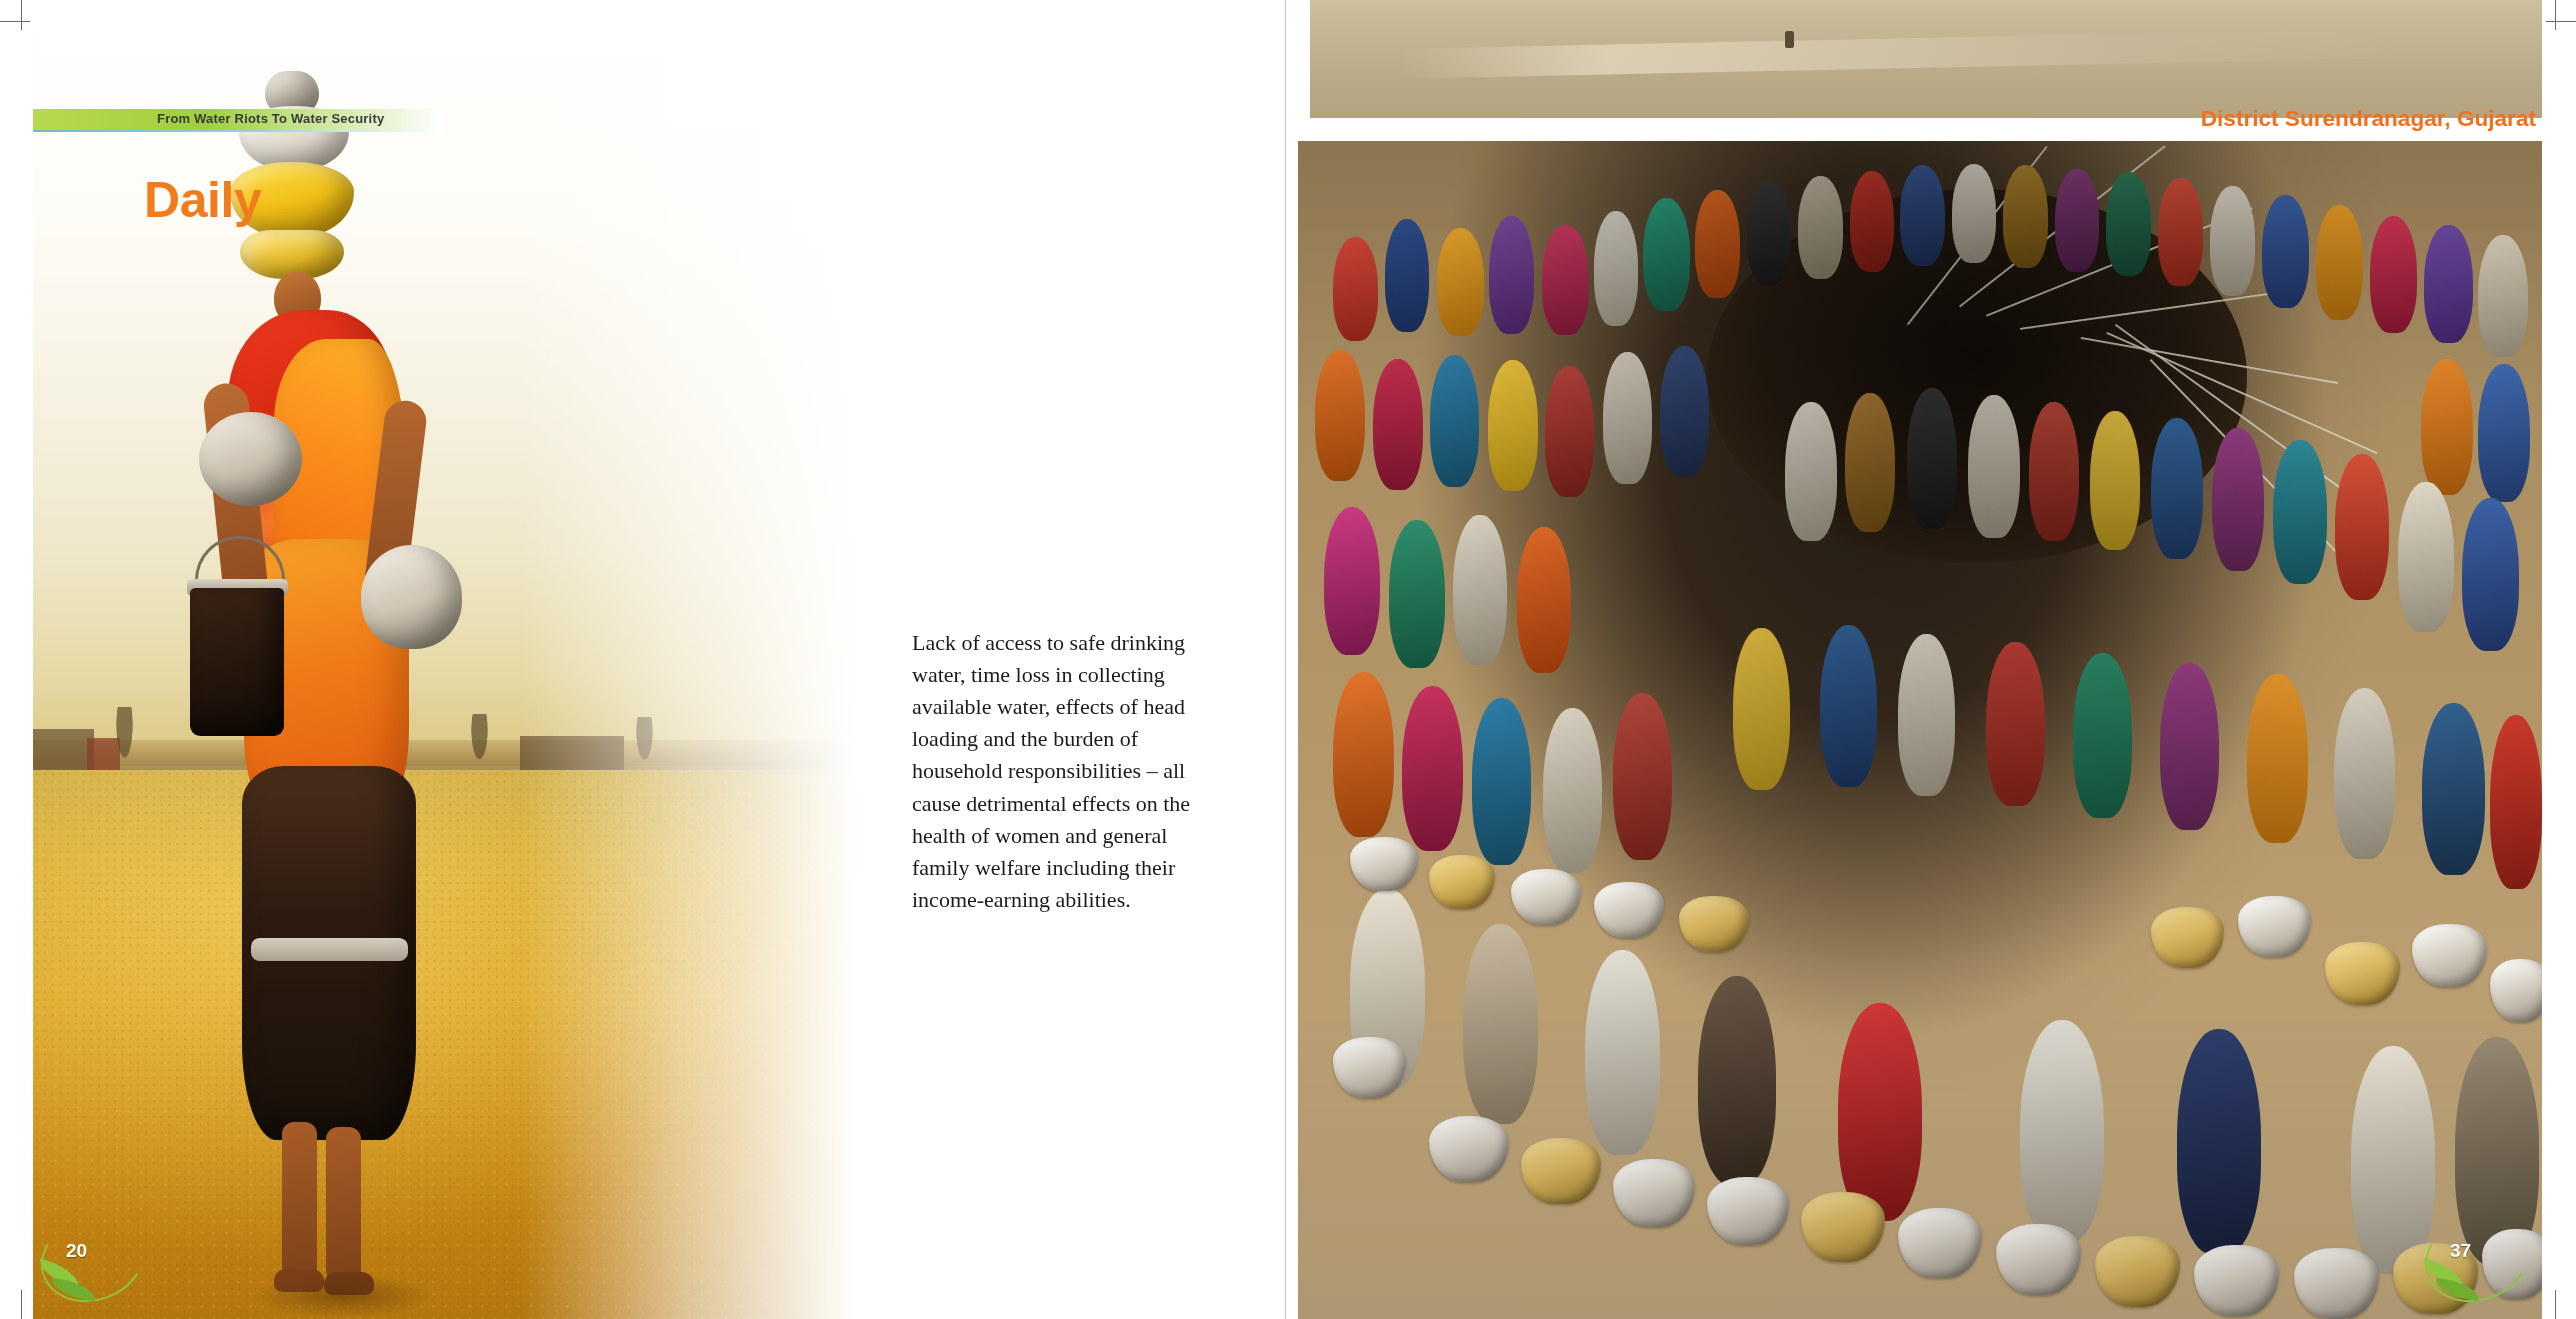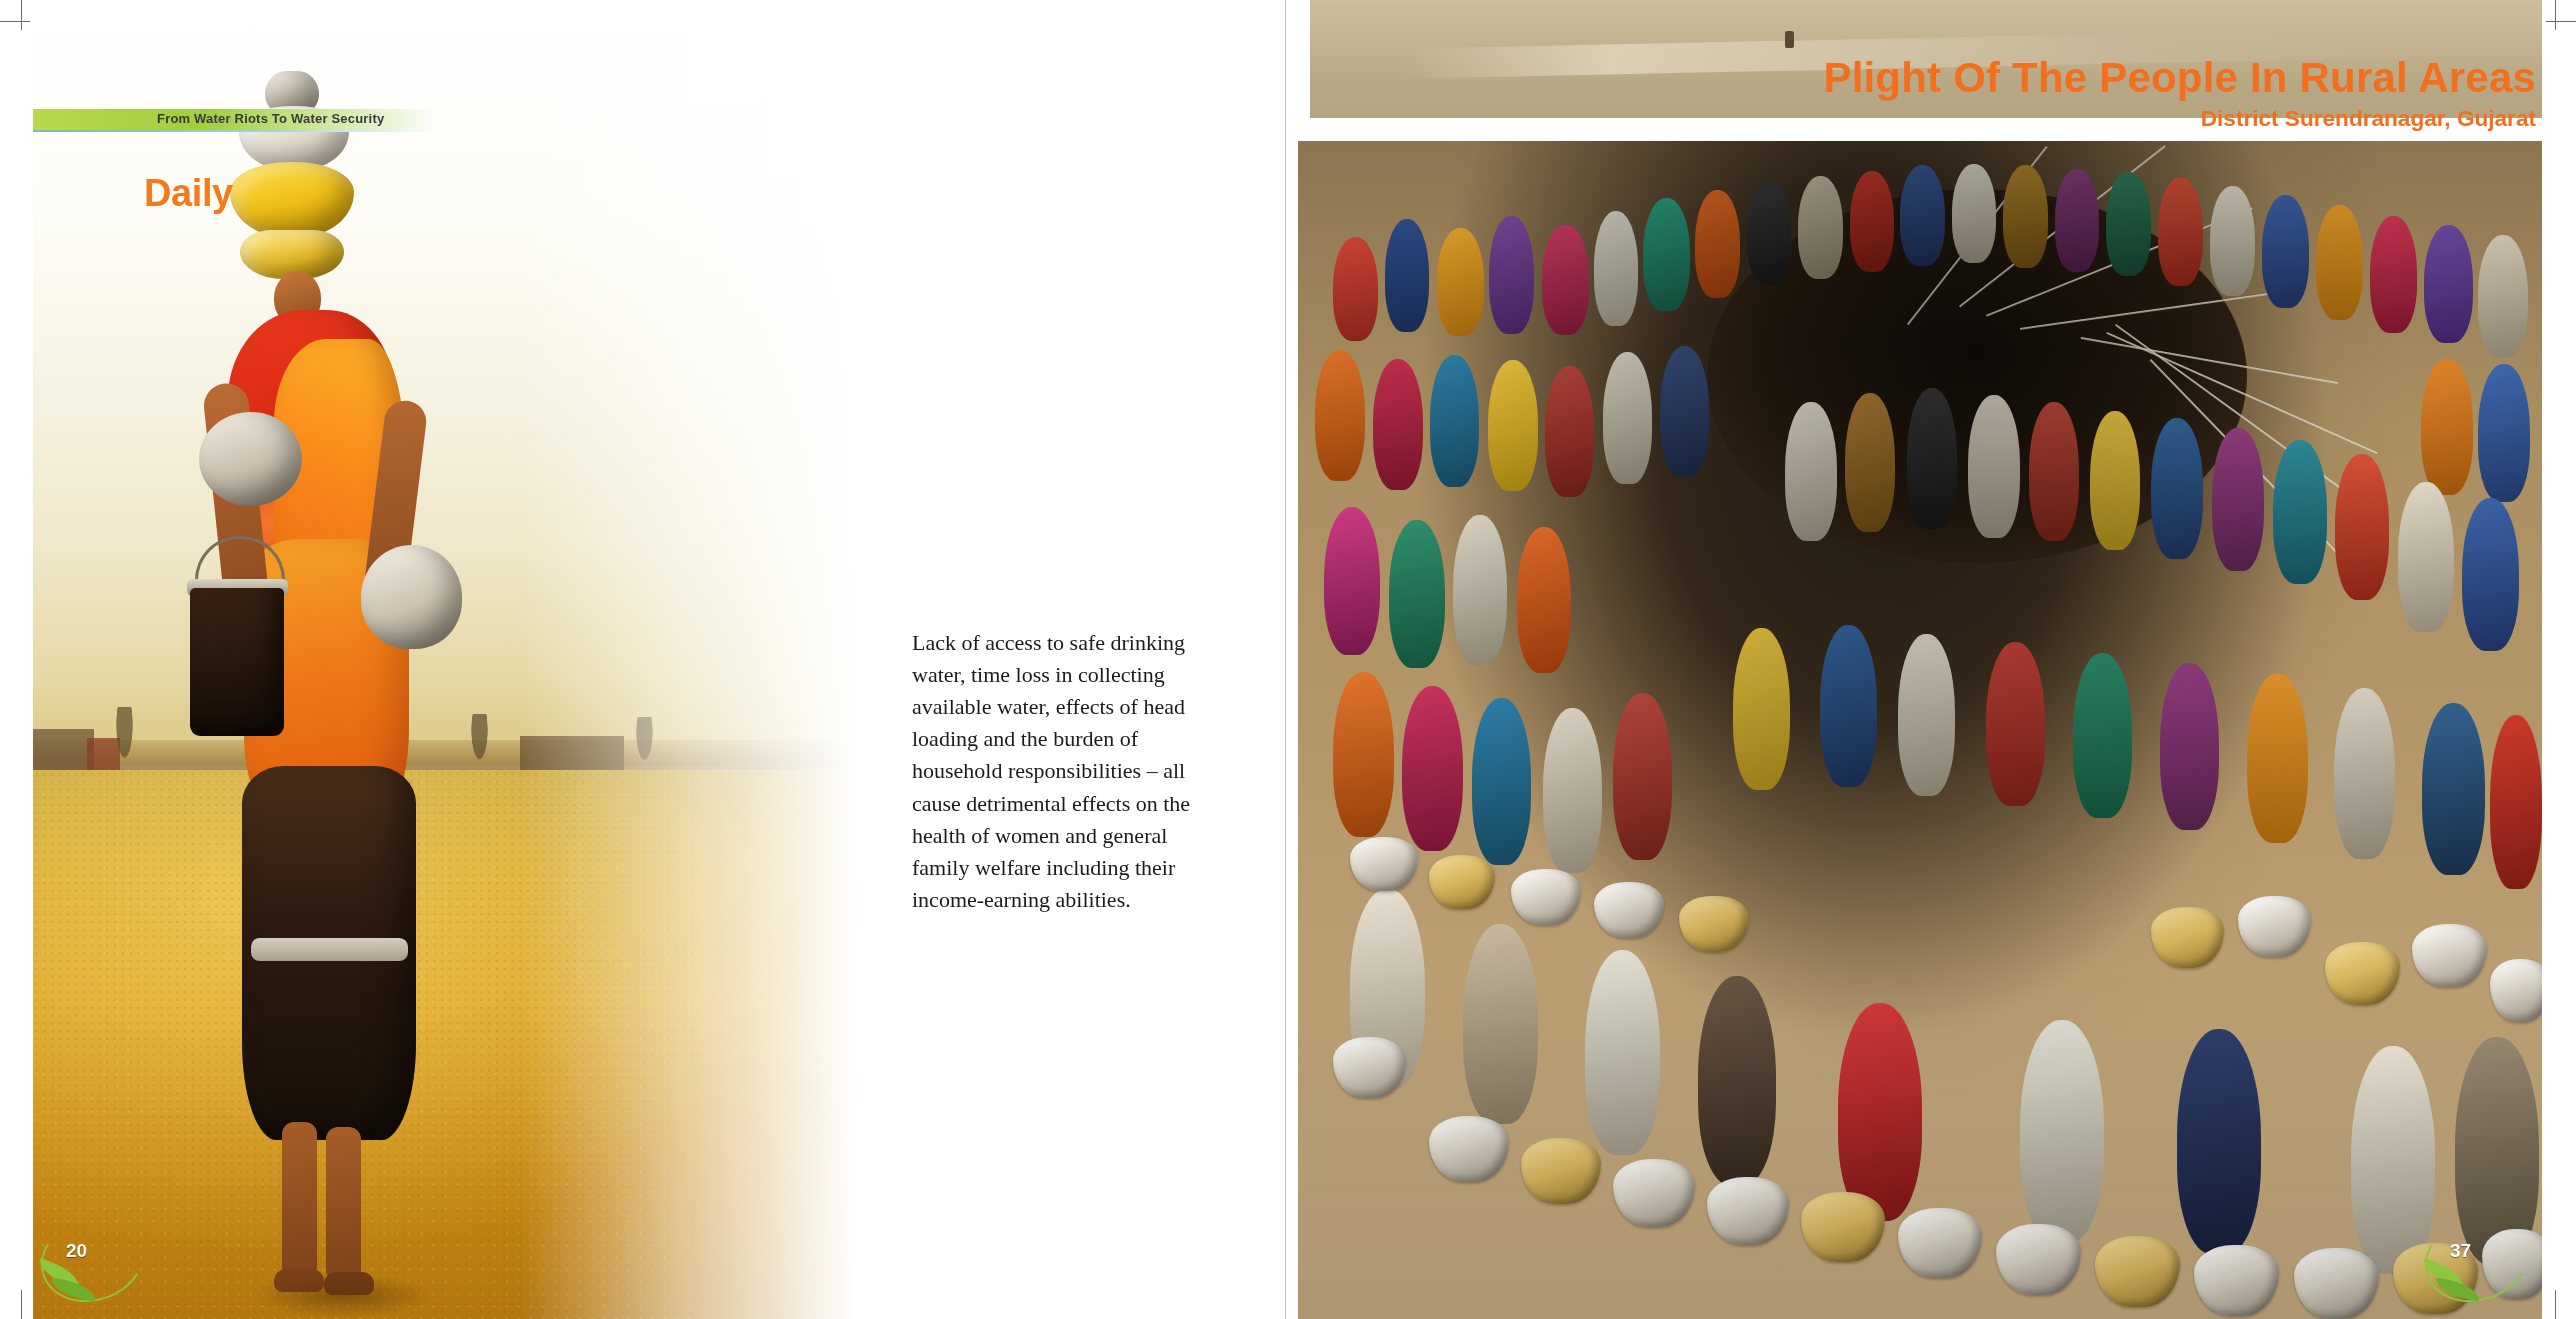--- a/index.html
+++ b/index.html
@@ -276,21 +276,21 @@
     color: #3a3a3a;
     letter-spacing: 0.2px;
     white-space: nowrap;
   }
 
   .left-title {
     position: absolute;
     left: 111px;
     top: 171px;
     width: 487px;
-    font-size: 38px;
+    font-size: 50px;
     line-height: 1.18;
     font-weight: bold;
     color: #f07c1e;
     letter-spacing: -0.4px;
   }
 
   .left-body {
     position: absolute;
     left: 879px;
     top: 627px;
@@ -526,21 +526,20 @@
   </div>
 
   <div class="page-right">
 
     <div class="right-topstrip">
       <div class="topstrip-path"></div>
       <div class="topstrip-figure"></div>
       <div class="topstrip-white"></div>
     </div>
 
-    <div class="right-title">Plight Of The People In Rural Areas</div>
     <div class="right-subtitle">District Surendranagar, Gujarat</div>
 
     <div class="crowd-photo">
       <div class="ground"></div>
       <div class="well-pit"></div>
 
       <div class="rope" style="left:661px; top:165px; width:261px; transform:rotate(-38deg);"></div>
       <div class="rope" style="left:688px; top:174px; width:287px; transform:rotate(-22deg);"></div>
       <div class="rope" style="left:722px; top:187px; width:261px; transform:rotate(-8deg);"></div>
       <div class="rope" style="left:783px; top:196px; width:261px; transform:rotate(10deg);"></div>

